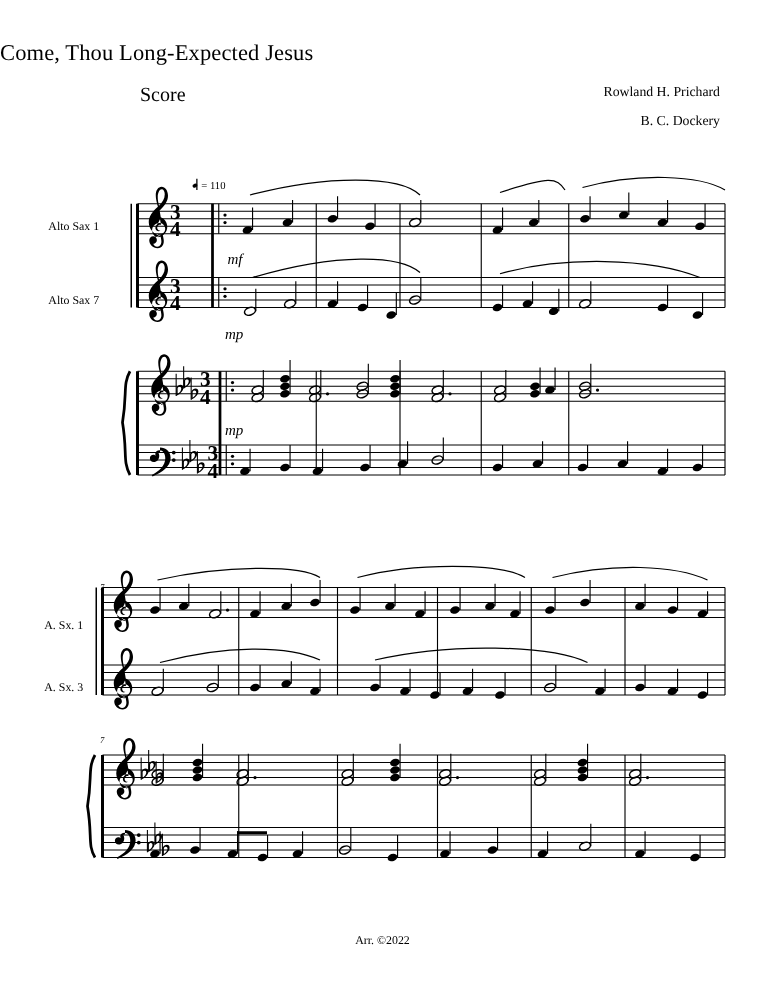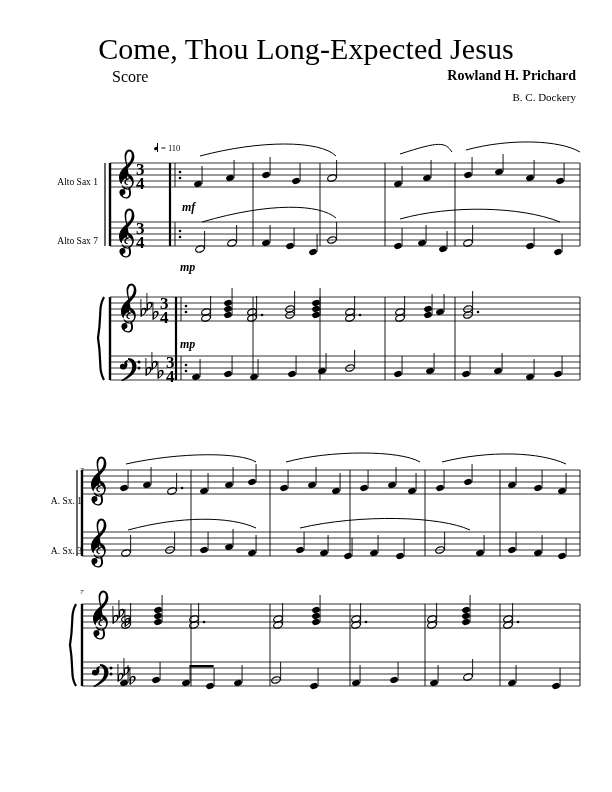--- a/index.html
+++ b/index.html
@@ -19,37 +19,35 @@
     position: absolute;
     inset: 0;
     width: 612px;
     height: 792px;
   }
   .title {
     position: absolute;
     top: 32px;
     left: 0;
     width: 612px;
-    text-align: center;
-    font-size: 30px;
+    font-size: 18px;
     font-family: "Liberation Serif", serif;
     letter-spacing: 0.1px;
   }
   .score-label {
     position: absolute;
     top: 68px;
     left: 112px;
     font-size: 16px;
   }
   .composer1 {
     position: absolute;
     top: 68px;
     right: 36px;
-    font-size: 14px;
-    font-weight: bold;
+    font-size: 11px;
   }
   .composer2 {
     position: absolute;
     top: 91px;
     right: 36px;
     font-size: 11px;
     text-align: center;
   }
   .footer {
     position: absolute;
@@ -81,34 +79,34 @@
     height: 9px;
     background: #000;
     position: relative;
     top: -2px;
     left: -1.2px;
     vertical-align: middle;
   }
   .inst-label {
     position: absolute;
     font-size: 9.5px;
-    text-align: right;
+    text-align: center;
     font-family: "Liberation Serif", serif;
   }
   .measure-num {
     position: absolute;
     font-size: 7px;
     font-style: italic;
     font-family: "Liberation Serif", serif;
   }
   .dyn {
     position: absolute;
     font-family: "Liberation Serif", serif;
     font-style: italic;
-    font-weight: bold;
+    font-weight: normal;
     font-size: 12px;
   }
   svg.sheet {
     position: absolute;
     top: 0; left: 0;
     width: 612px;
     height: 792px;
   }
 </style>
 </head>
@@ -132,20 +130,21 @@
   <div class="inst-label" style="top:484px; left:20px; width:62px;margin-top:12px;">A. Sx. 1</div>
   <div class="inst-label" style="top:546px; left:20px; width:62px;">A. Sx. 3</div>
 
   <div class="measure-num" style="top:466px; left:80px;">7</div>
   <div class="measure-num" style="top:588px; left:80px;">7</div>
 
   <div class="dyn" style="top:200px; left:182px;">mf</div>
   <div class="dyn" style="top:260px; left:180px;">mp</div>
   <div class="dyn" style="top:337px; left:180px;">mp</div>
 
+  <div class="footer">Arr. ©2022</div>
 
   <svg class="sheet" viewBox="0 0 612 792">
     <defs>
       <g id="trebleclef">
         <path d="M0.6,33.5 C-2.5,31.5 -3.2,27.6 -1.2,24.8 C0.7,22.1 4.4,21.6 6.6,23.5 C8.6,25.3 8.7,28.4 6.8,30.2
                  C5.6,31.4 3.8,31.7 2.4,31.1 L2.9,33.8 C6.9,33.0 9.8,29.5 9.8,25.4 C9.8,21.9 7.7,19.0 4.6,17.7
                  L3.7,12.4 C7.6,8.6 10.4,5.0 10.4,0.6 C10.4,-3.6 8.0,-6.6 5.3,-6.6 C2.6,-6.6 0.6,-3.8 0.6,0.2
                  C0.6,3.0 1.4,6.1 2.3,9.3 C-2.0,13.1 -5.0,16.9 -5.0,21.6 C-5.0,27.2 -0.9,31.7 4.4,32.6 L5.0,36.0
                  C5.5,39.2 4.1,41.3 1.8,41.3 C0.1,41.3 -1.0,40.3 -1.3,39.0 C0.3,38.8 1.5,37.5 1.5,35.9
                  C1.5,34.2 0.2,32.9 -1.5,32.9 C-3.2,32.9 -4.6,34.3 -4.6,36.1 C-4.6,39.2 -1.8,42.5 2.1,42.5

